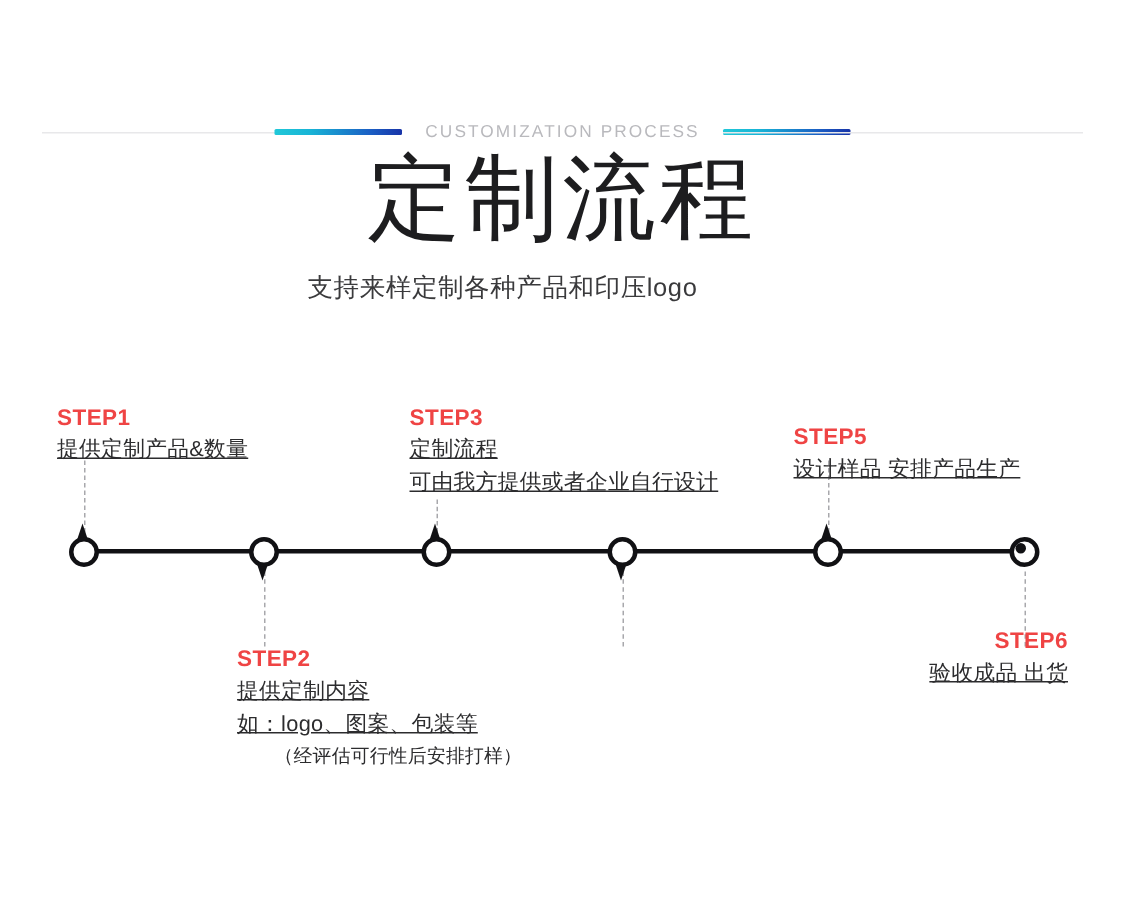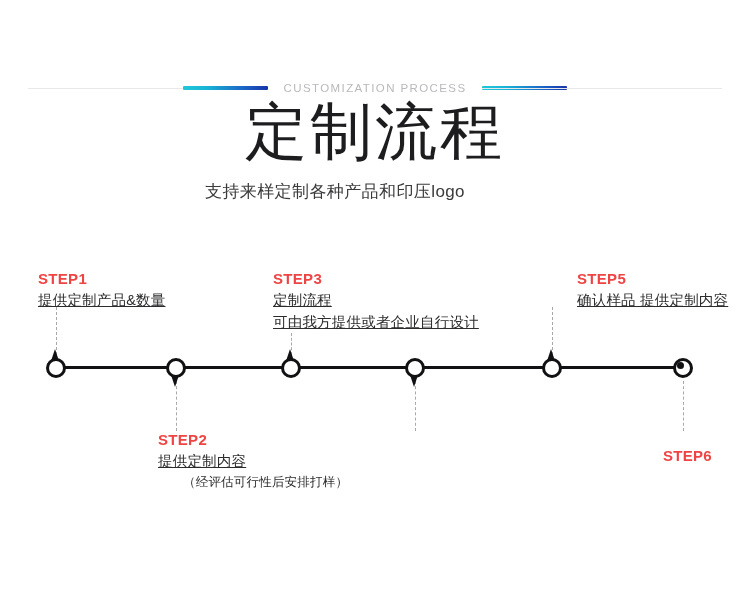--- a/index.html
+++ b/index.html
@@ -240,29 +240,31 @@
     <div class="step-title">STEP1</div>
     <div class="step-line">提供定制产品&amp;数量</div>
   </div>
 
   <div class="step-block" style="left:273px; top:269px;">
     <div class="step-title">STEP3</div>
     <div class="step-line">定制流程</div>
     <div class="step-line">可由我方提供或者企业自行设计</div>
   </div>
 
-  <div class="step-block" style="left:529px; top:269px;margin-left:48px;">
+  <div class="step-block" style="left:529px; top:282px;">
     <div class="step-title">STEP5</div>
-    <div class="step-line">确认样品  提供定制内容</div>
+    <div class="step-line">设计样品  安排产品生产</div>
   </div>
 
   <div class="step-block" style="left:158px; top:430px;">
     <div class="step-title">STEP2</div>
     <div class="step-line">提供定制内容</div>
+    <div class="step-line">如：logo、图案、包装等</div>
     <div class="step-note" style="padding-left:8px;margin-left:17px;">（经评估可行性后安排打样）</div>
   </div>
 
 
-  <div class="step-block align-right" style="right:38px; top:446px;">
+  <div class="step-block align-right" style="right:38px; top:418px;">
     <div class="step-title">STEP6</div>
+    <div class="step-line">验收成品 出货</div>
   </div>
 
 </div>
 
 </body></html>

